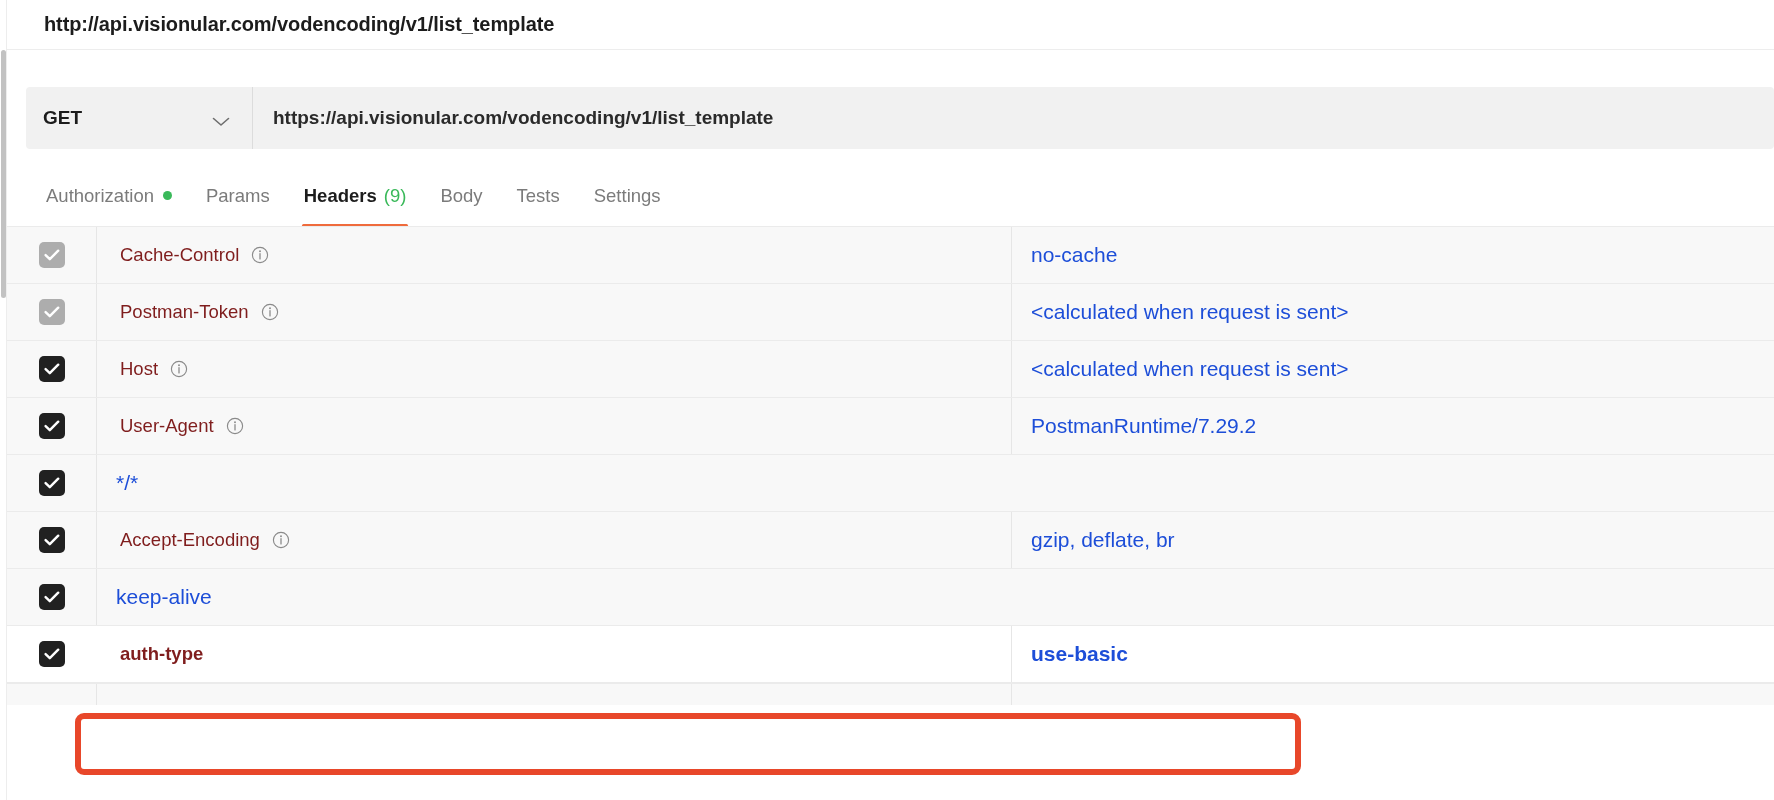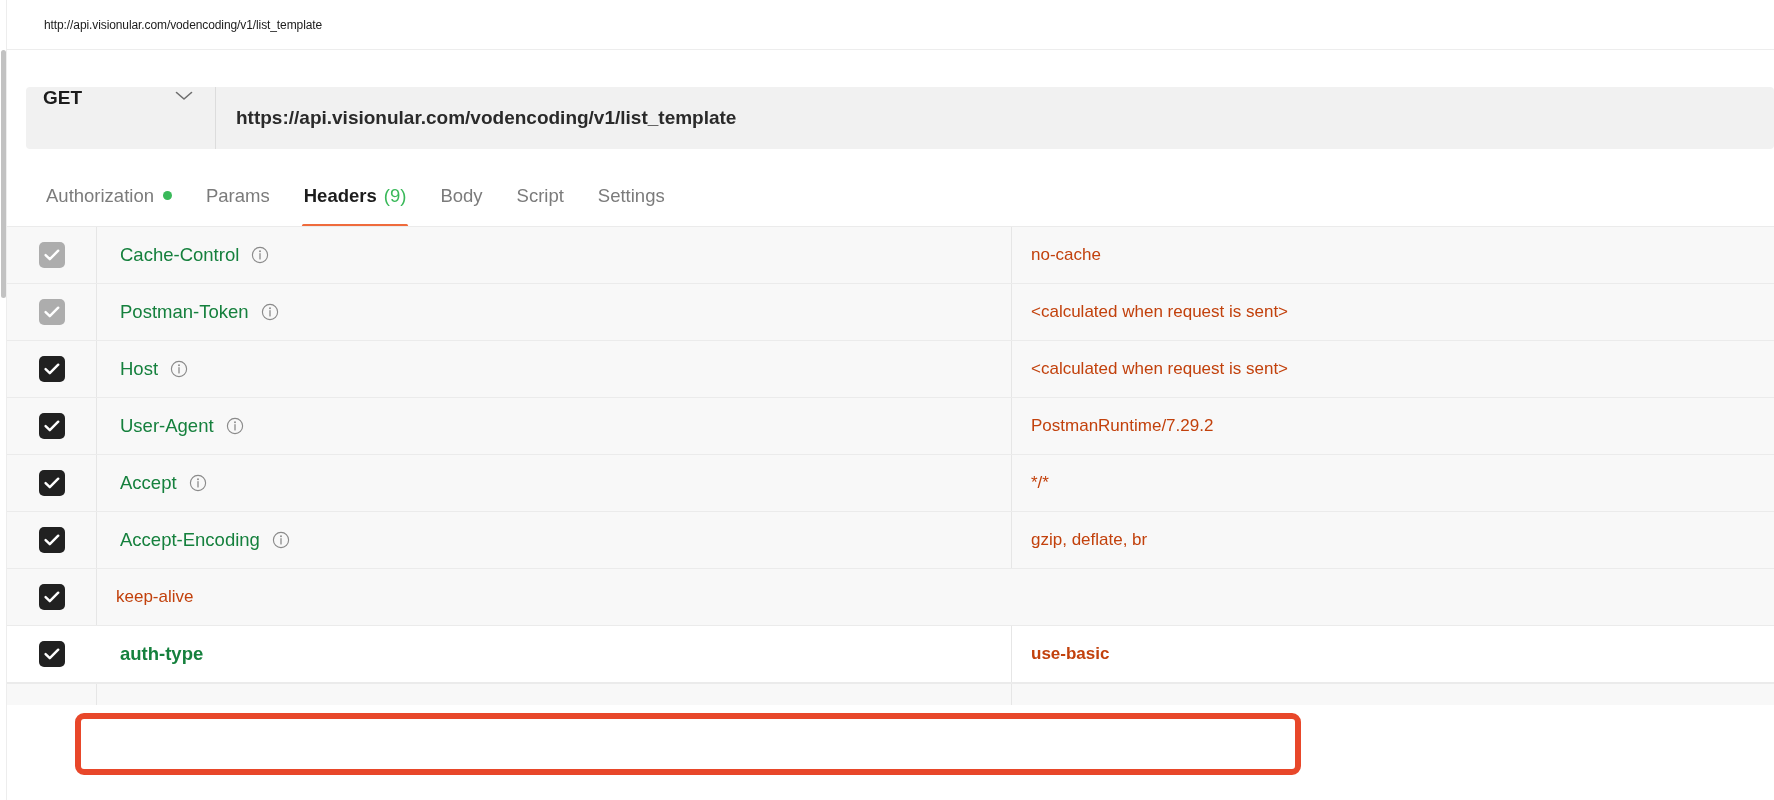--- a/index.html
+++ b/index.html
@@ -41,40 +41,41 @@
     position: absolute;
     left: 7px; top: 0;
     width: 1767px; height: 50px;
     background: #ffffff;
     border-bottom: 1px solid #ededed;
     display: flex;
     align-items: center;
     padding-left: 37px;
   }
   .req-title {
-    font-size: 12px;
-    font-weight: 400;
+    font-size: 20px;
+    font-weight: 700;
     color: #1c1c1c;
     letter-spacing: -0.1px;
     white-space: nowrap;
   }
 
   
   .url-bar {
     position: absolute;
     left: 26px; top: 87px;
     width: 1748px; height: 62px;
     background: #f1f1f1;
     border-radius: 4px;
     display: flex;
     align-items: stretch;
   }
   .method-select {
-    width: 190px;
-    display: flex;
+    width: 227px;
+    display: flex;
+    align-items: center;
     justify-content: space-between;
     padding: 0 22px 0 17px;
     border-right: 1px solid #dcdcdc;
     cursor: pointer;
   }
   .method-label {
     font-size: 19px;
     font-weight: 700;
     color: #1c1c1c;
   }
@@ -167,30 +168,30 @@
   }
   .row.highlighted .cell-check { border-right: none; }
   .cell-key {
     width: 915px;
     min-width: 915px;
     display: flex;
     align-items: center;
     padding-left: 23px;
     border-right: 1px solid #e6e6e6;
     font-size: 18.5px;
-    color: #15803d;
+    color: #7f1d1d;
     white-space: nowrap;
   }
   .cell-val {
     flex: 1;
     display: flex;
     align-items: center;
     padding-left: 19px;
-    font-size: 17px;
-    color: #c2410c;
+    font-size: 21px;
+    color: #1d4ed8;
     white-space: nowrap;
     overflow: hidden;
   }
 
   .cb {
     width: 26px; height: 26px;
     border-radius: 5px;
     display: flex;
     align-items: center;
     justify-content: center;
@@ -266,21 +267,21 @@
         <span>Params</span>
       </div>
     <div class="tab active">
         <span>Headers</span>
         <span class="tab-count">(9)</span>
       </div>
     <div class="tab">
         <span>Body</span>
       </div>
     <div class="tab">
-        <span>Script</span>
+        <span>Tests</span>
       </div>
     <div class="tab">
         <span>Settings</span>
       </div>
   </div>
 
   <div class="table" id="headers-table">
       <div class="row">
         <div class="cell-check">
           <span class="cb muted">
@@ -370,30 +371,20 @@
         </div>
       </div>
       <div class="row">
         <div class="cell-check">
           <span class="cb dark">
             <svg width="16" height="12" viewBox="0 0 16 12" fill="none" xmlns="http://www.w3.org/2000/svg">
               <path d="M1.6 6.1 L5.8 10.2 L14.2 1.7" stroke="#ffffff" stroke-width="2.4" fill="none" stroke-linecap="round" stroke-linejoin="round"></path>
             </svg>
           </span>
         </div>
-        <div class="cell-key">
-          <span>Accept</span>
-          <span class="info-ico">
-            <svg width="18" height="18" viewBox="0 0 18 18" fill="none" xmlns="http://www.w3.org/2000/svg">
-              <circle cx="9" cy="9" r="7.6" stroke="#8a8a8a" stroke-width="1.15" fill="none"></circle>
-              <circle cx="9" cy="5.3" r="0.95" fill="#8a8a8a"></circle>
-              <path d="M9 7.7 V12.9" stroke="#8a8a8a" stroke-width="1.3" stroke-linecap="round"></path>
-            </svg>
-          </span>
-        </div>
         <div class="cell-val">
           <span>*/*</span>
         </div>
       </div>
       <div class="row">
         <div class="cell-check">
           <span class="cb dark">
             <svg width="16" height="12" viewBox="0 0 16 12" fill="none" xmlns="http://www.w3.org/2000/svg">
               <path d="M1.6 6.1 L5.8 10.2 L14.2 1.7" stroke="#ffffff" stroke-width="2.4" fill="none" stroke-linecap="round" stroke-linejoin="round"></path>
             </svg>

